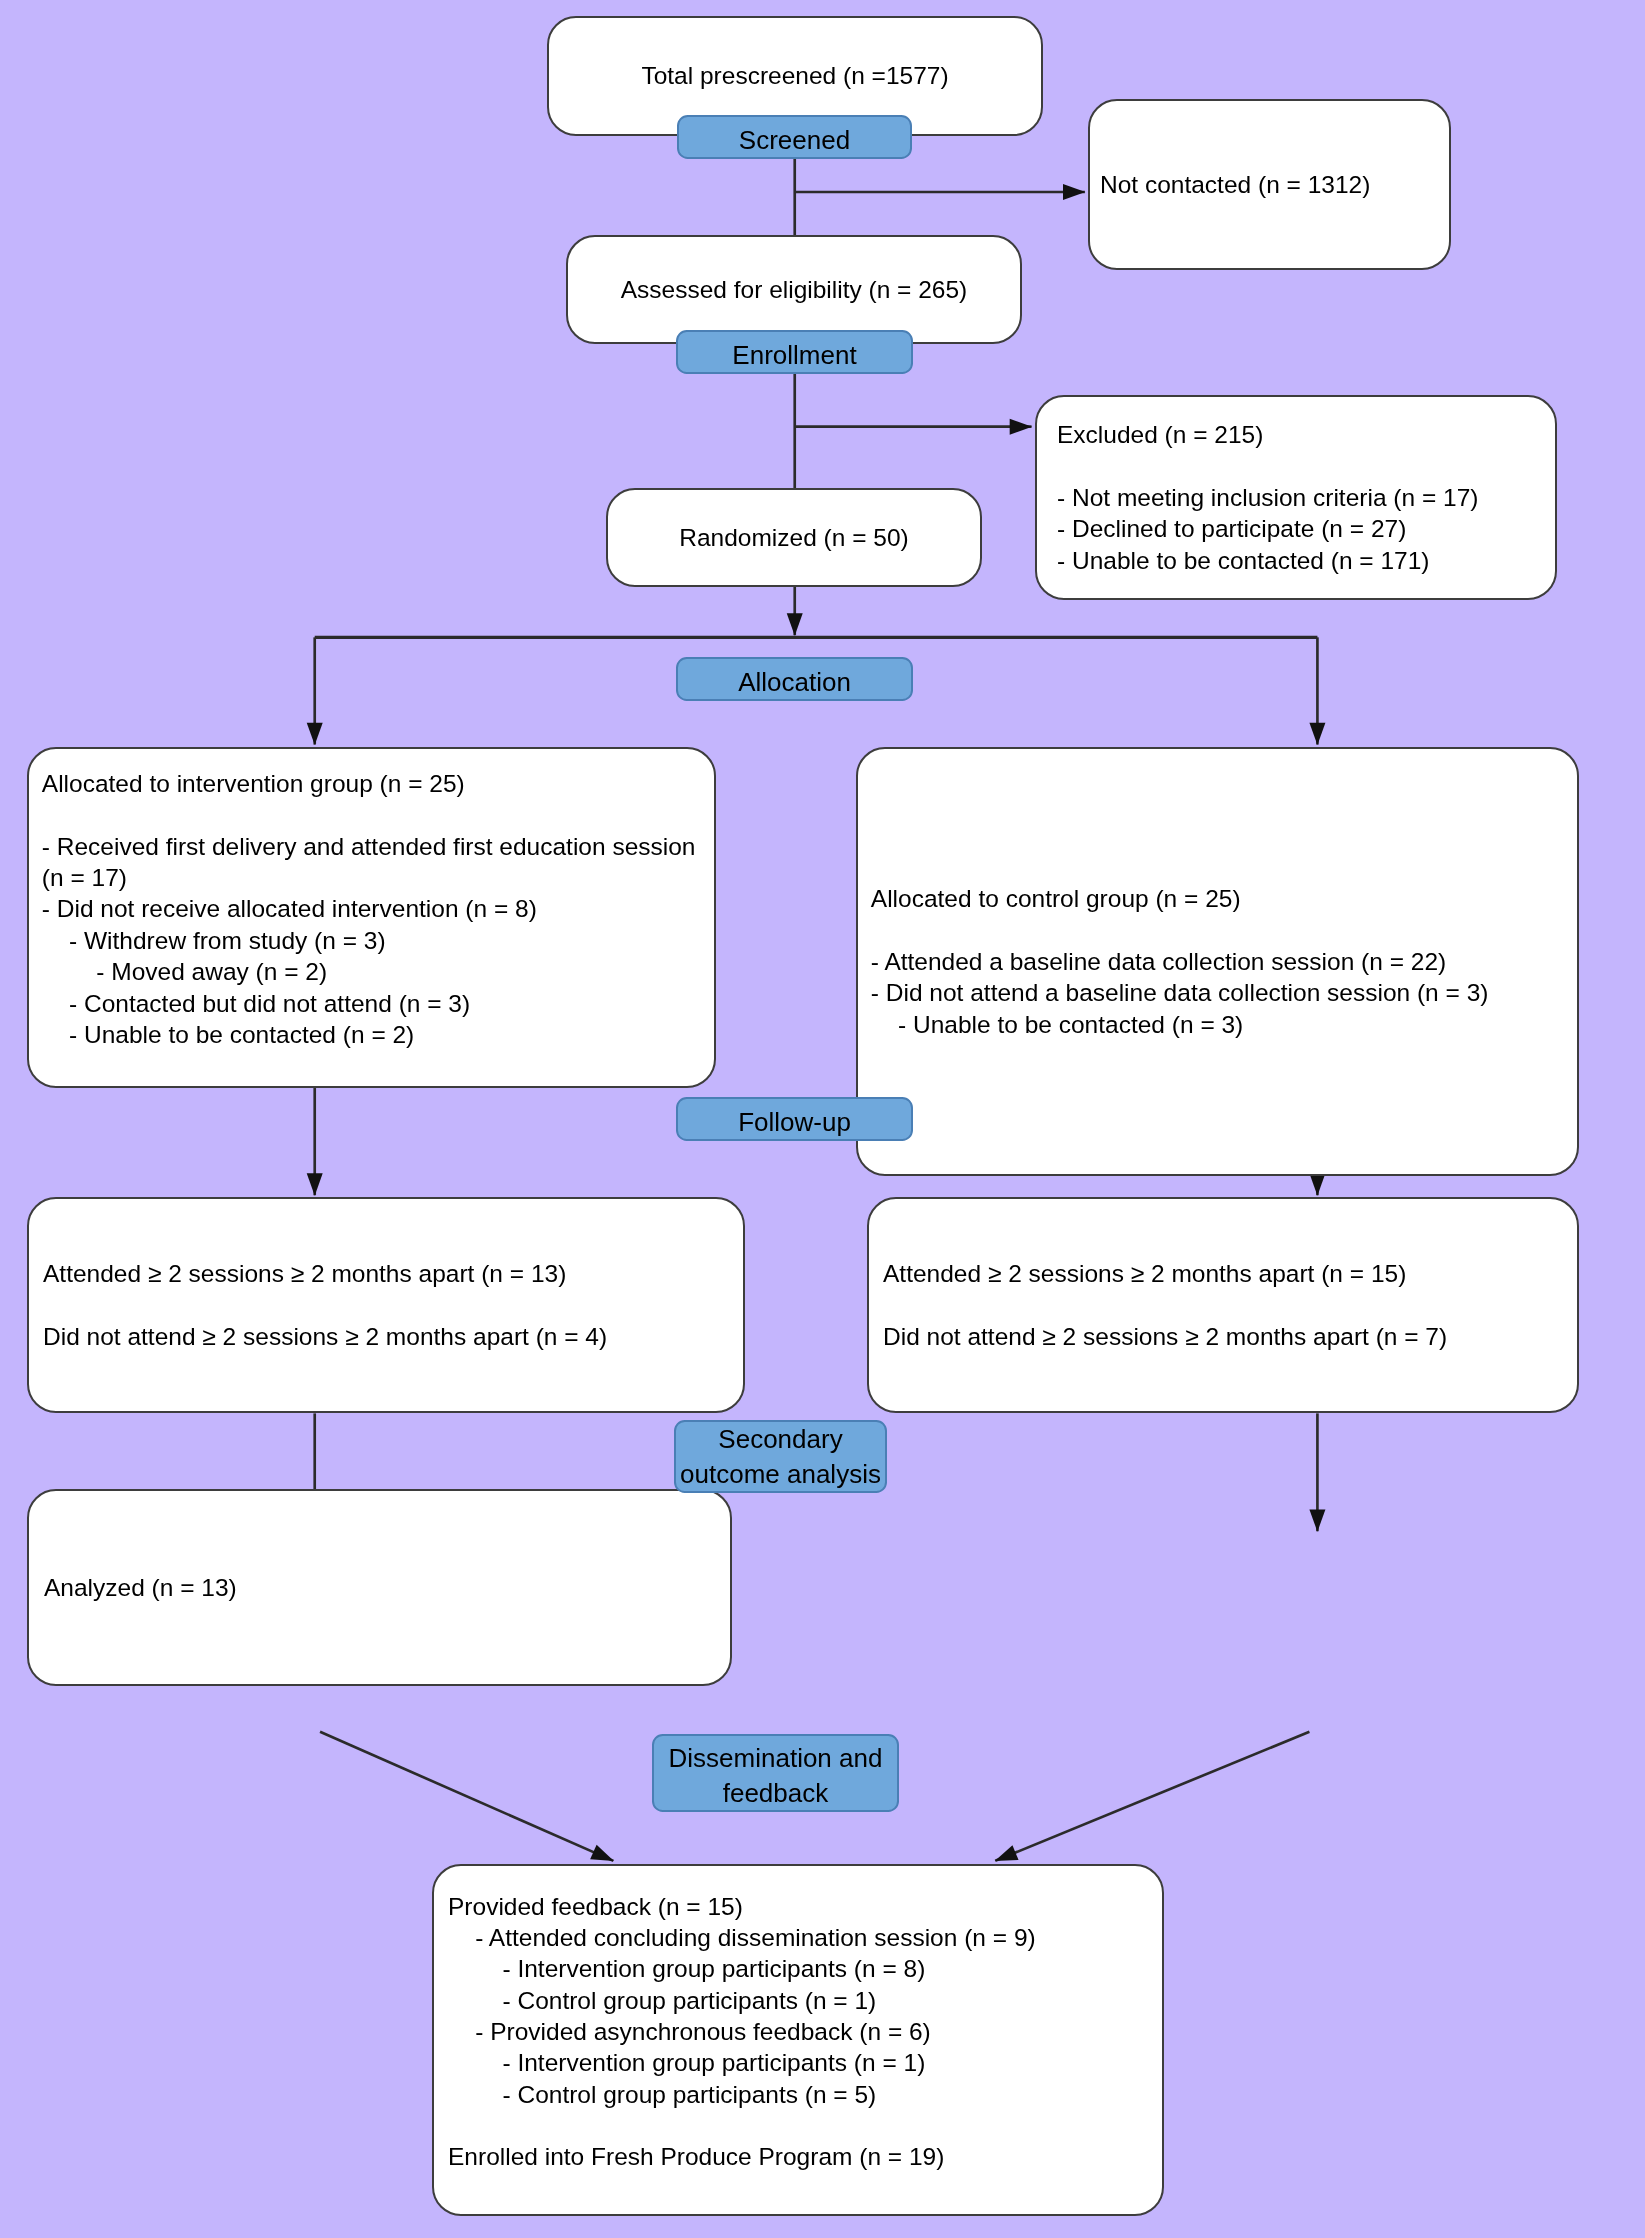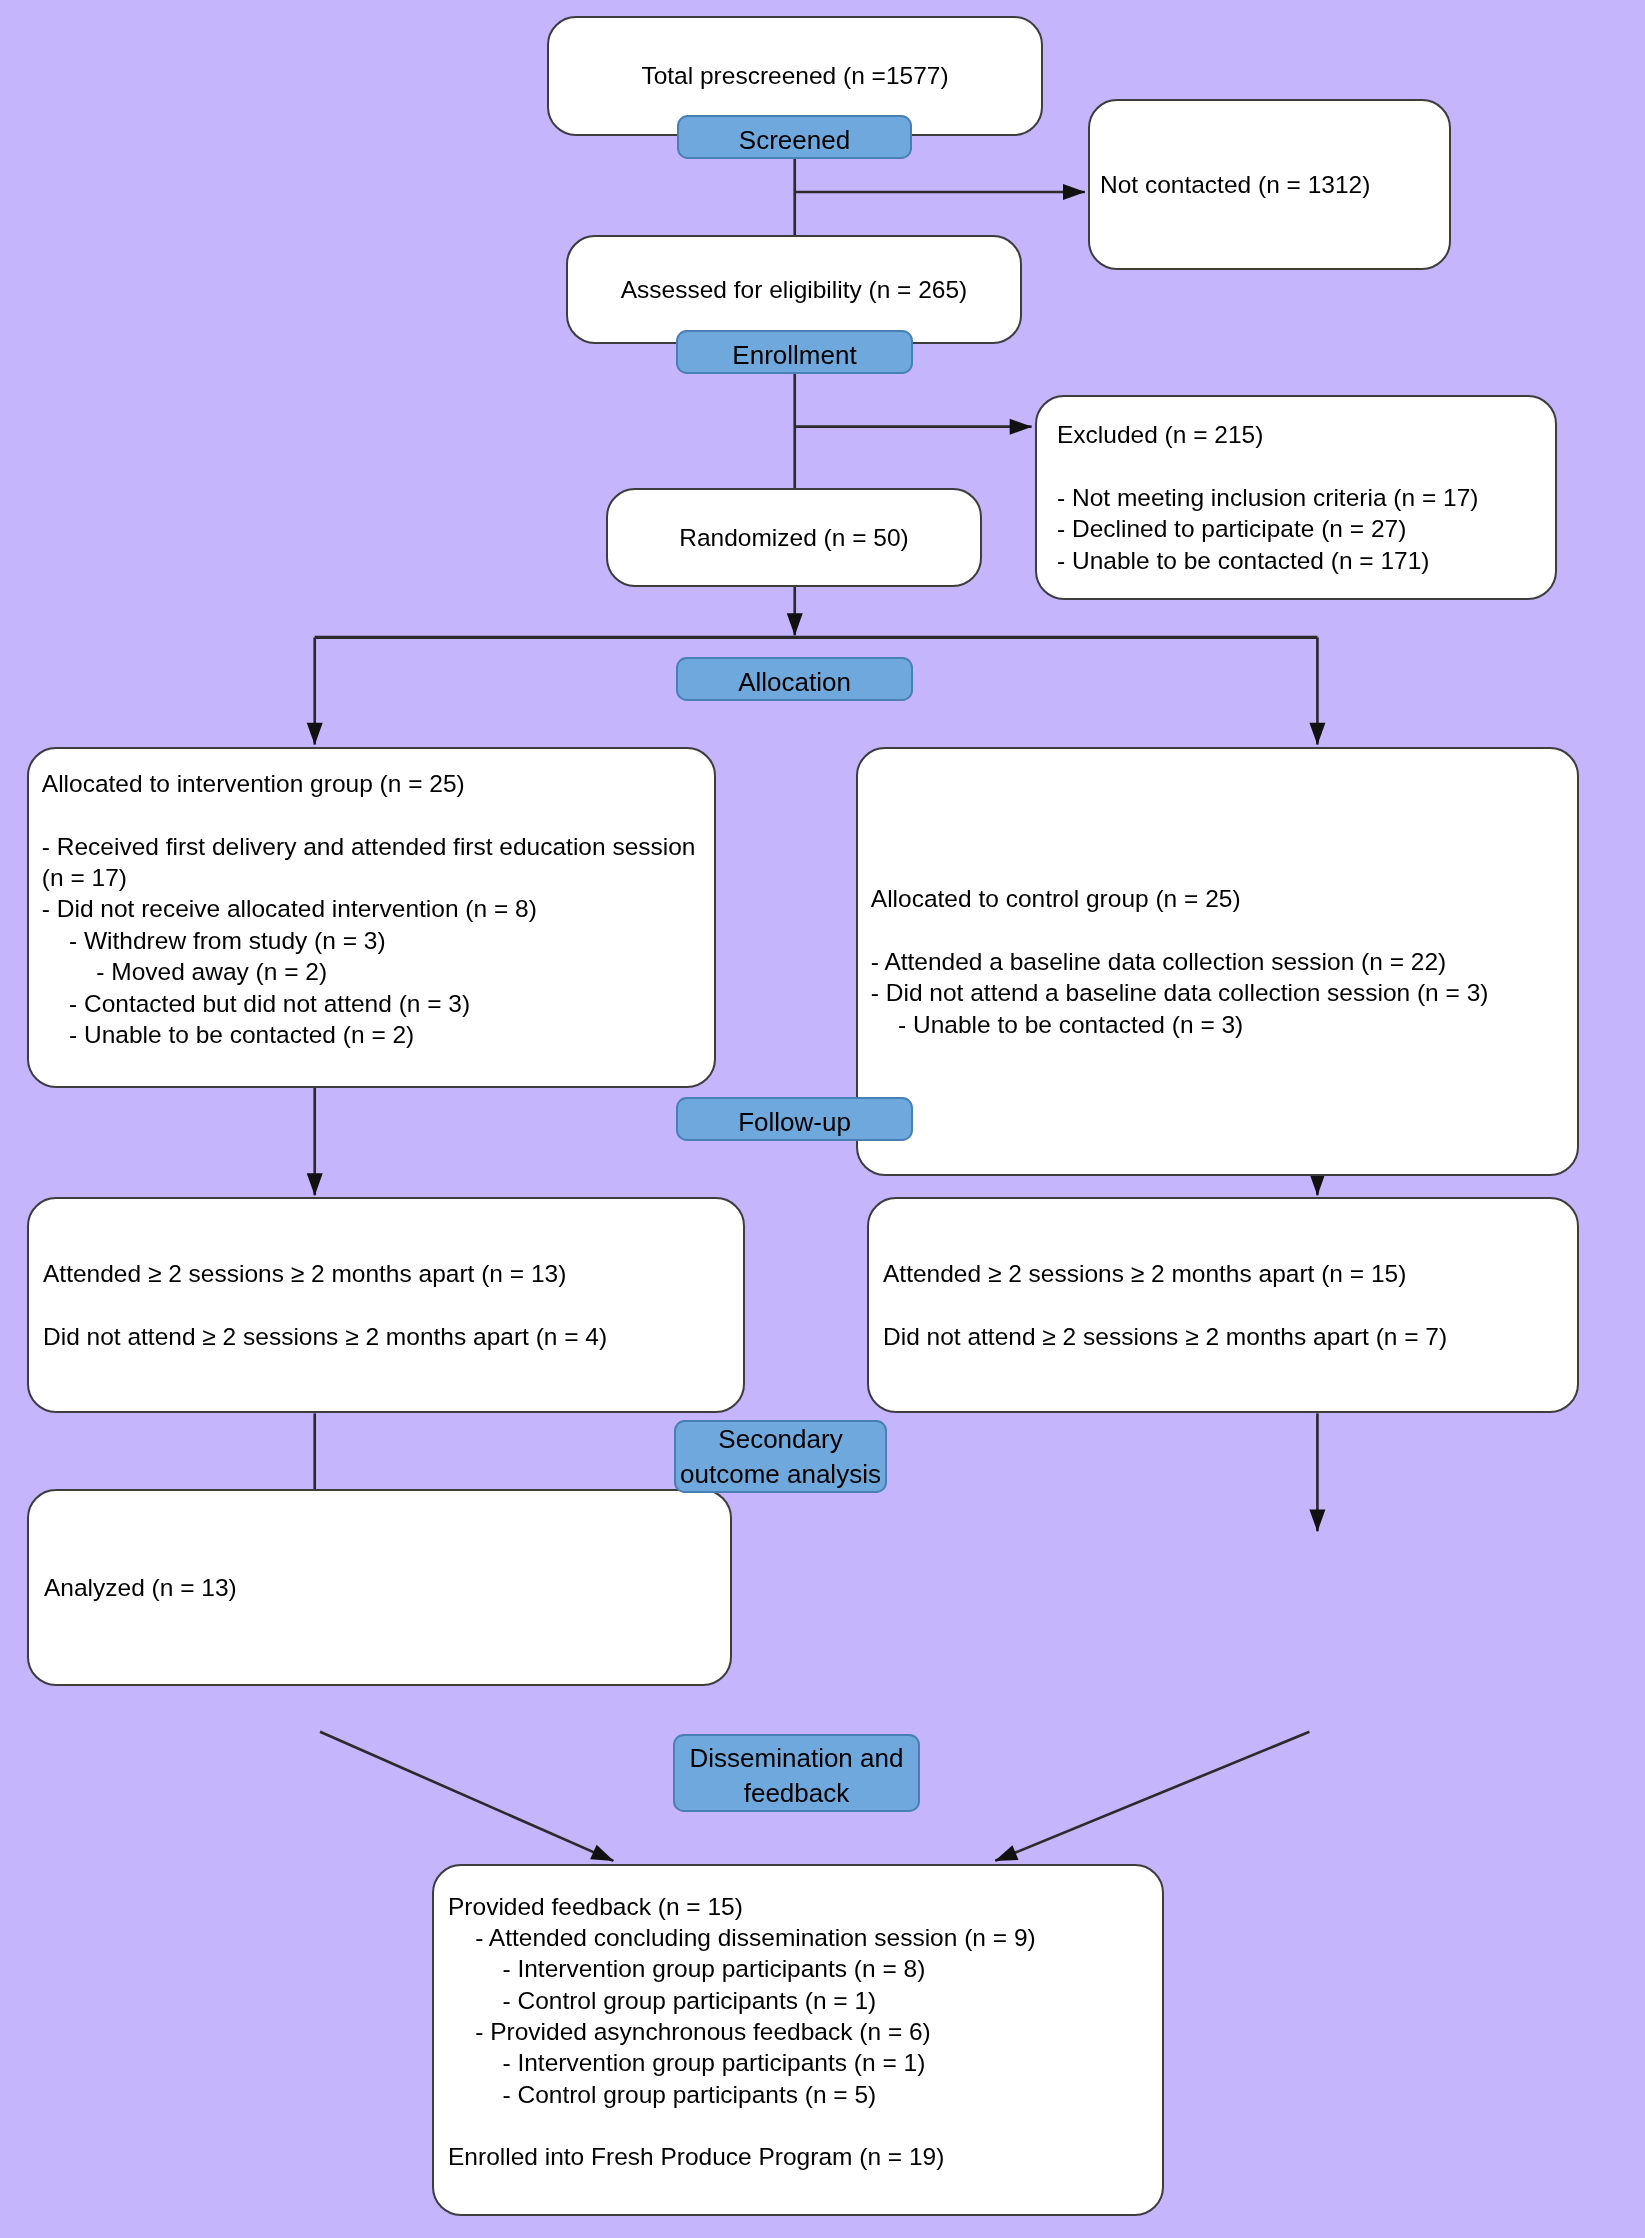--- a/index.html
+++ b/index.html
@@ -45,21 +45,21 @@
   .b-fu-right     {left:867px;top:1197px;width:712px;height:216px;padding-left:14px;padding-right:4.3px;}
   .b-an-left      {left:27px;  top:1489px;width:705px;height:197px;padding-left:15px;}
   .b-an-right     {left:867px;top:1533px;width:702px;height:197px;padding-left:15px;}
   .b-feedback     {left:432px; top:1864px;width:732px;height:352px;padding:24.5px 5.3px 10.7px 14px;}
   
   .s-screened     {left:677px;top:115px; width:235px;height:44px;}
   .s-enrollment   {left:676px;top:330px; width:237px;height:44px;}
   .s-allocation   {left:676px;top:657px;width:237px;height:44px;}
   .s-followup     {left:676px;top:1097px;width:237px;height:44px;}
   .s-secondary    {left:674px;top:1420px;width:213px;height:73px;}
-  .s-dissemination{left:673px;top:1734px;width:247px;height:78px;}
+  .s-dissemination{left:652px;top:1734px;width:247px;height:78px;}
 </style>
 </head>
 <body>
 
 <div class="canvas">
 
   <svg class="connectors" width="1646" height="2239" viewBox="0 0 3086 4198">
     <defs>
       <marker id="ah" markerUnits="userSpaceOnUse" markerWidth="46" markerHeight="34" refX="43" refY="17" orient="auto">
         <path d="M2,2 L44,17 L2,32 Z" fill="#111"></path>

